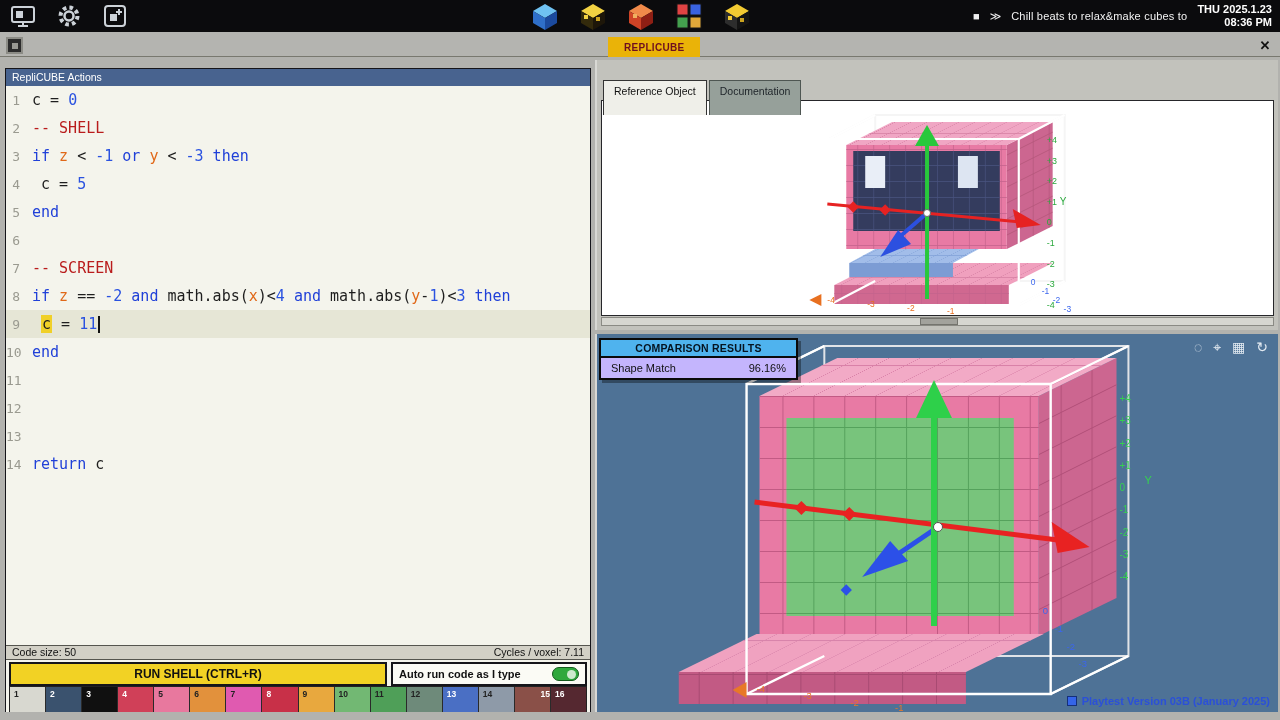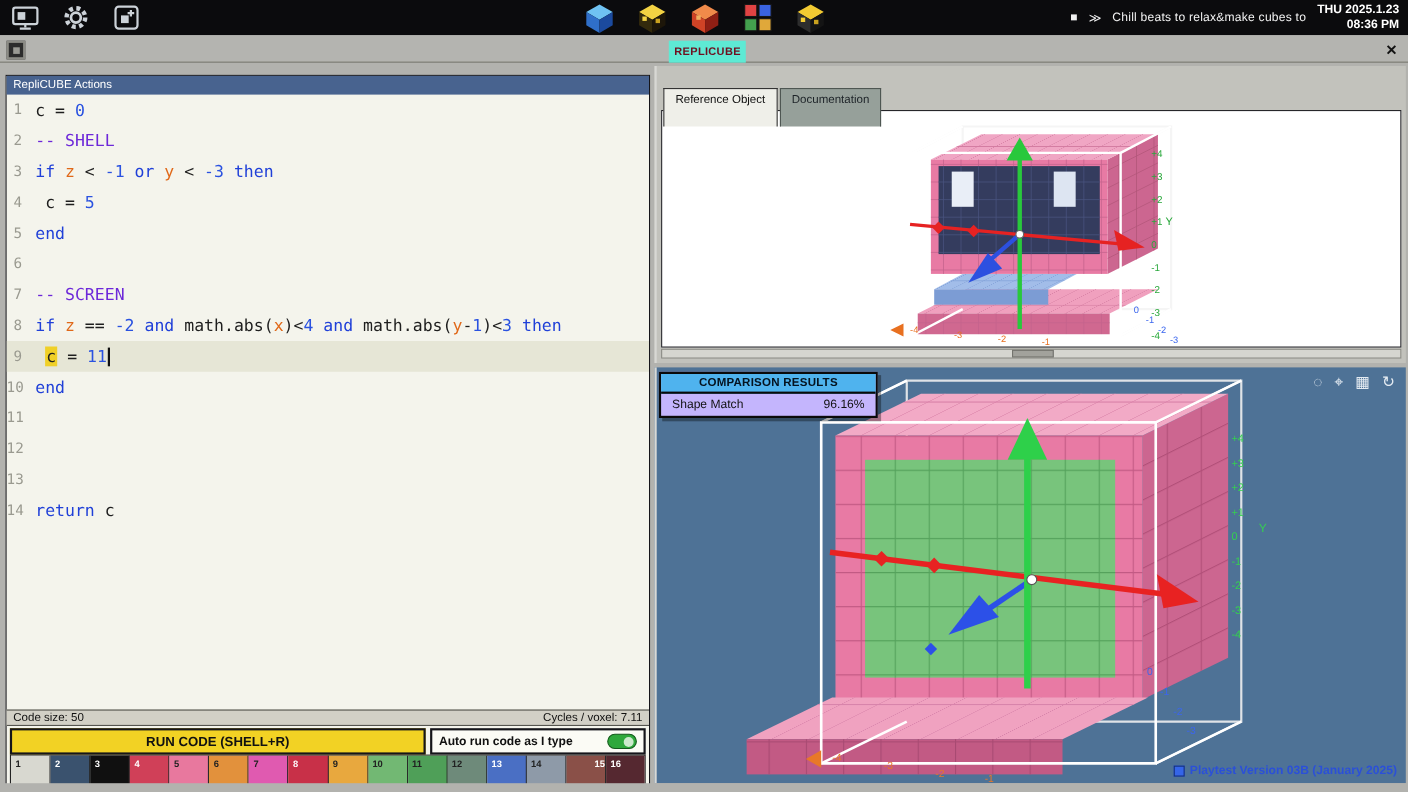--- a/index.html
+++ b/index.html
@@ -15,35 +15,35 @@
   .tb-right{position:absolute;right:8px;top:0;height:32px;display:flex;align-items:center;gap:10px}
   .glyph{font-size:11px;color:#f0f0f0}
   .now-playing{font-size:11px;color:#f2f2f2;letter-spacing:.2px}
   .clock{font-size:11px;font-weight:bold;text-align:right;line-height:13px;color:#fff}
 
   
   .window-bg{position:absolute;left:0;top:32px;width:1280px;height:688px;background:#b2b2ae}
   .titlebar{position:absolute;left:0;top:32px;width:1280px;height:25px;background:#b4b4b0;border-bottom:1px solid #78786f}
   .win-icon{position:absolute;left:6px;top:37px;width:17px;height:17px;background:#2c2c2c;border:2px solid #8c8c86;display:flex;align-items:center;justify-content:center}
   .win-icon div{width:6px;height:6px;background:#9a9a94}
-  .win-tab{position:absolute;left:608px;top:37px;min-width:64px;height:20px;background:#5eead4;color:#6e1020;font-size:10px;font-weight:bold;display:flex;align-items:center;justify-content:center;padding:0 5px;letter-spacing:.3px}
+  .win-tab{position:absolute;left:608px;top:37px;min-width:64px;height:20px;background:#eab308;color:#6e1020;font-size:10px;font-weight:bold;display:flex;align-items:center;justify-content:center;padding:0 16px;letter-spacing:.3px}
   .win-close{position:absolute;right:5px;top:36px;width:20px;height:19px;font-size:13px;font-weight:bold;color:#111;display:flex;align-items:center;justify-content:center;cursor:default}
 
   
   .editor-panel{position:absolute;left:5px;top:68px;width:586px;height:650px;background:#f4f4ec;border:1px solid #15151a}
   .editor-title{position:absolute;left:0;top:0;right:0;height:17px;background:#48638f;color:#fff;font-size:10.5px;padding:2px 6px}
   .code-area{position:absolute;left:0;top:17px;right:0;bottom:72px;overflow:hidden}
   .code-line{display:flex;height:28px;align-items:center;font-family:"DejaVu Sans Mono",monospace;font-size:15px;white-space:pre;color:#1e1e1e}
   .code-line.active{background:#e6e6d6}
   .ln{width:26px;text-align:right;padding-right:12px;color:#9a9a90;font-size:13px;flex:none}
   .tk-d{color:#1e1e1e}
   .tk-k{color:#2040d8}
   .tk-n{color:#2a52e0}
   .tk-v{color:#e06818}
-  .tk-c{color:#6d28d9}
+  .tk-c{color:#b91c1c}
   .hl-token{background:#f0d028;padding:0 1px}
   .cursor{display:inline-block;width:2px;height:17px;background:#111;margin-left:1px;animation:blink 1s steps(1) infinite}
   @keyframes blink{50%{opacity:0}}
   .statusbar{position:absolute;left:0;right:0;bottom:57px;height:15px;background:#d2d0c6;border-top:1px solid #55554f;border-bottom:1px solid #55554f;display:flex;justify-content:space-between;align-items:flex-start;font-size:10.5px;padding:0 6px;color:#111}
   .run-row{position:absolute;left:0;right:0;bottom:31px;height:24px;display:flex;gap:4px;padding:0 3px}
   .run-btn{flex:none;width:378px;background:#f2d224;border:2px solid #15151a;font-weight:bold;font-size:12px;font-family:"Liberation Sans",sans-serif;color:#111;cursor:default}
   .autorun{flex:1;background:#fbfbf5;border:2px solid #15151a;display:flex;align-items:center;justify-content:space-between;padding:0 6px;font-size:11px;font-weight:bold;color:#111}
   .toggle{width:27px;height:14px;background:#2fa83c;border:1px solid #145a1c;border-radius:8px;position:relative;flex:none}
   .toggle .knob{position:absolute;right:2px;top:1.5px;width:9px;height:9px;border-radius:50%;background:#cdeacd}
   .palette{position:absolute;left:3px;right:3px;bottom:2px;height:29px;display:flex;border:1px solid #222}
@@ -166,21 +166,21 @@
         <div class="code-line"><span class="ln">11</span></div>
         <div class="code-line"><span class="ln">12</span></div>
         <div class="code-line"><span class="ln">13</span></div>
         <div class="code-line"><span class="ln">14</span><span class="tk-k">return </span><span class="tk-d">c</span></div>
       </div>
     <div class="statusbar">
       <span>Code size: 50</span>
       <span>Cycles / voxel: 7.11</span>
     </div>
     <div class="run-row">
-      <button class="run-btn">RUN CODE (SHELL+R)</button>
+      <button class="run-btn">RUN SHELL (CTRL+R)</button>
       <div class="autorun">
         <span>Auto run code as I type</span>
         <span class="toggle">
             <span class="knob"></span>
           </span>
       </div>
     </div>
     <div class="palette">
         <div class="swatch" style="background: rgb(216, 216, 208); color: rgb(34, 34, 34);">1</div>
         <div class="swatch" style="background: rgb(58, 82, 110); color: rgb(255, 255, 255);">2</div>

